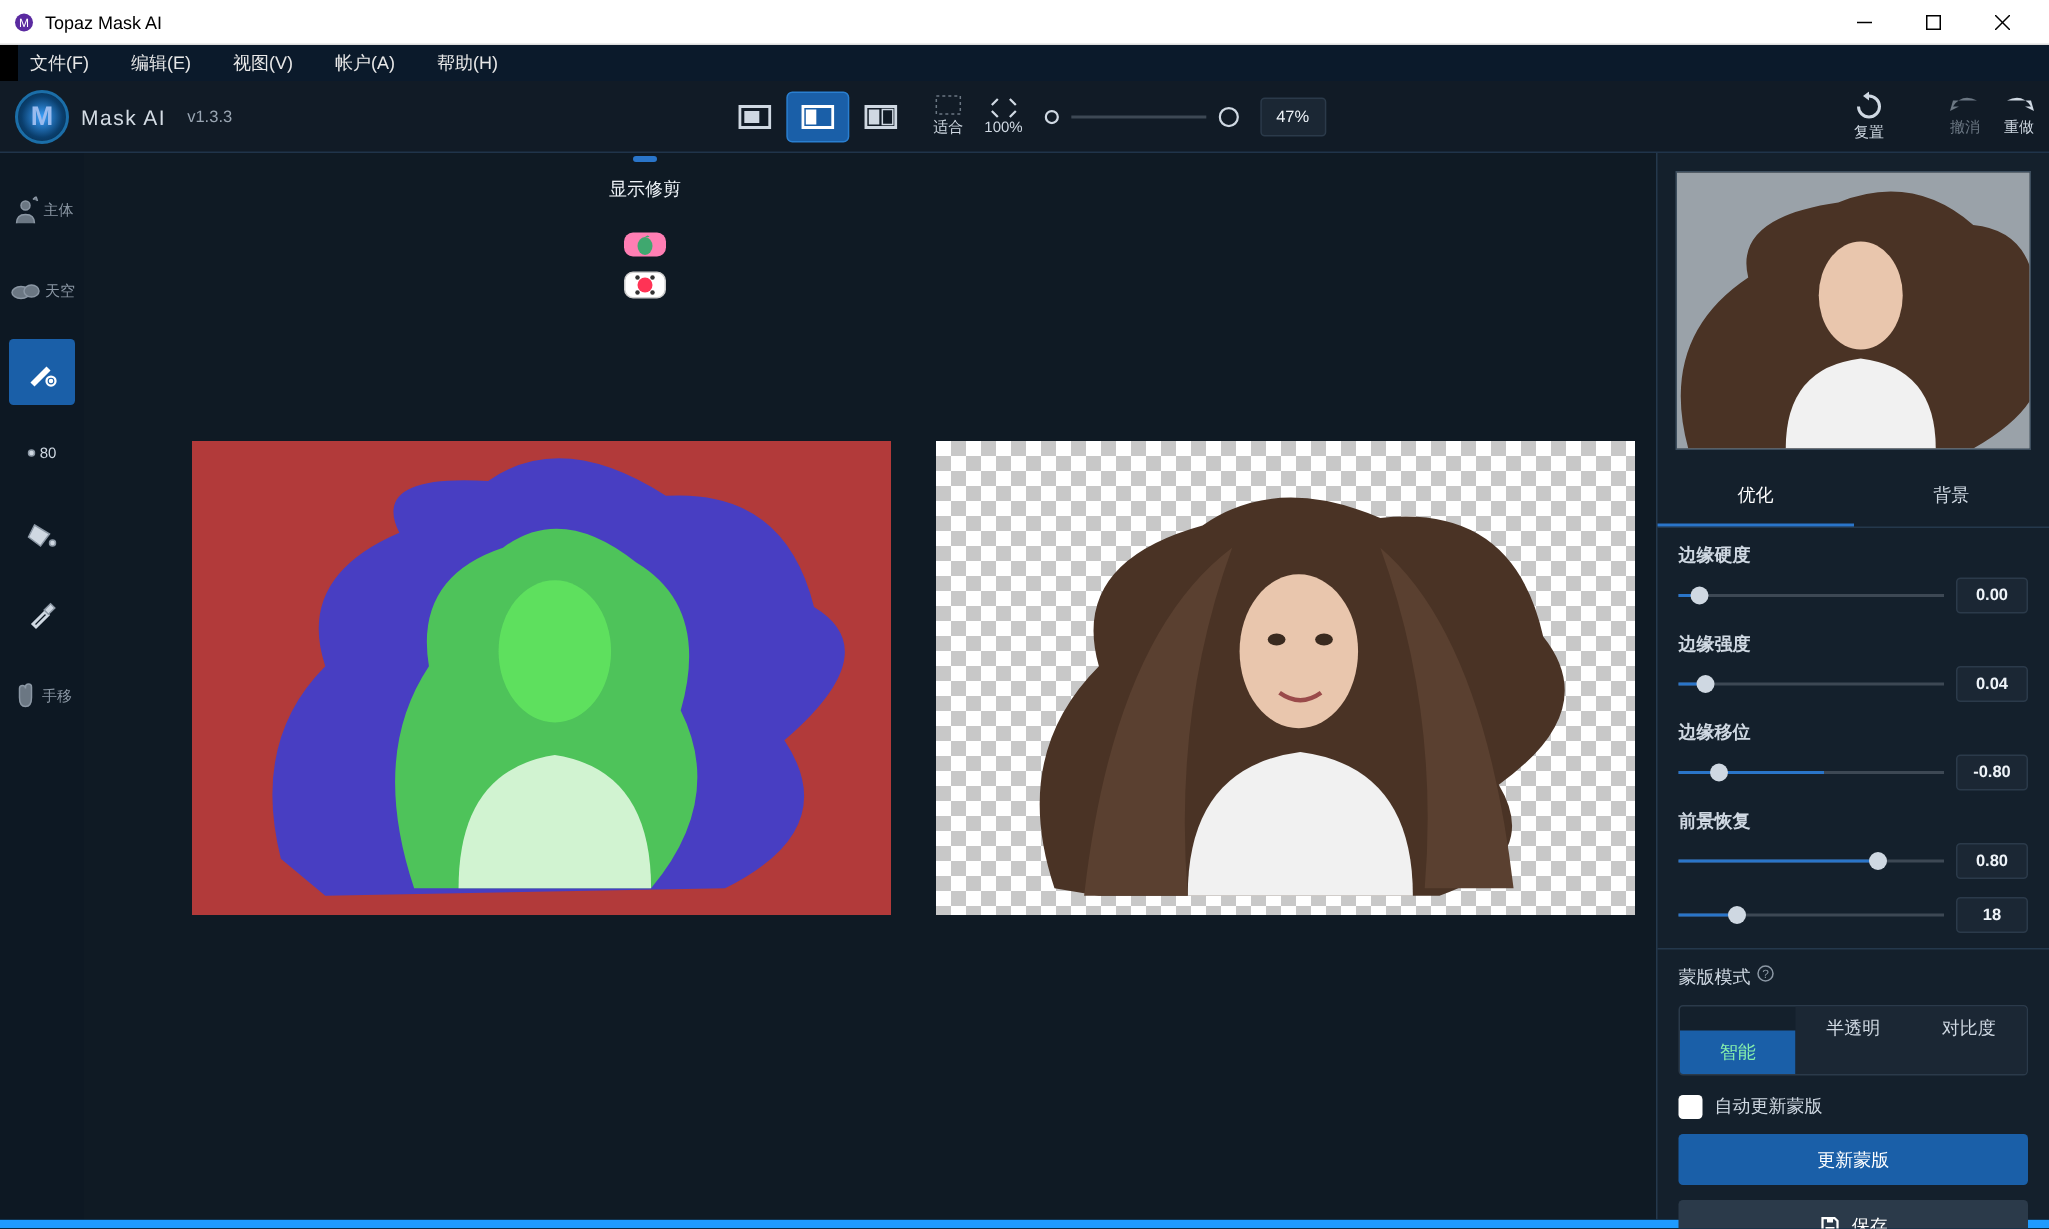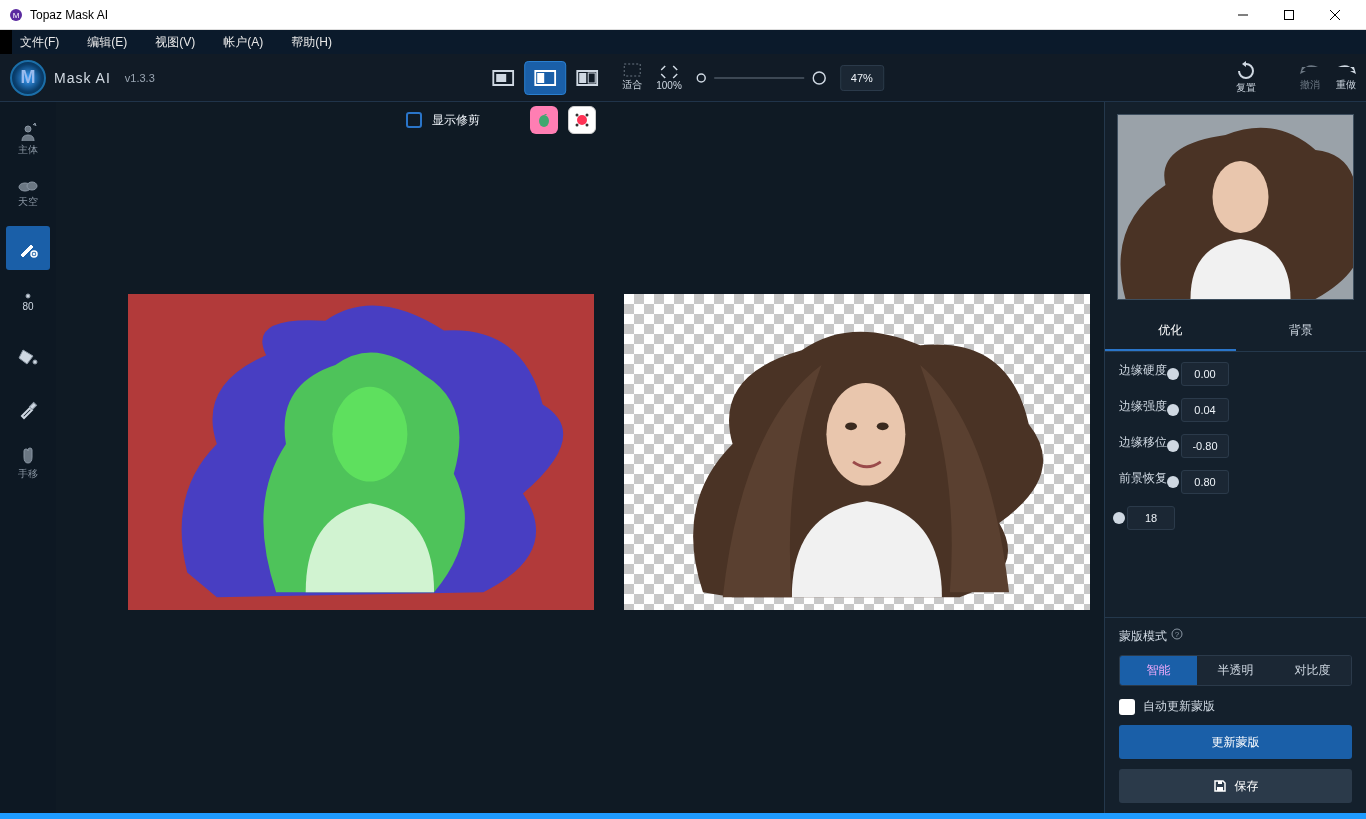--- a/index.html
+++ b/index.html
@@ -21,55 +21,55 @@
 .viewgrp { display:flex;}
 .zoomlabel { font-size:10px; color:#cfd8e2; text-align:center;}
 .zoomstack { display:flex; flex-direction:column; align-items:center; gap:1px;}
 .zoomslider { display:flex; align-items:center; gap:8px;}
 .zoomslider .track { width:90px; height:2px; background:#3d4854;}
 .zoombox { width:44px; height:26px; background:#1b2734; border:1px solid #2b3a4a; display:flex; align-items:center; justify-content:center; color:#eef3f8; font-size:11px; border-radius:3px;}
 .appbar .right { margin-left:auto; display:flex; align-items:center; gap:30px;}
 .topicon { display:flex; flex-direction:column; align-items:center; color:#cfd8e2; font-size:10px;justify-content:space-between;}
 .body { display:flex; height:calc(819px - 30px - 24px - 48px - 6px);}
 .lefttool { width:56px; background:#0d1823; display:flex; flex-direction:column; align-items:center; padding-top:16px; gap:10px;}
-.tool { width:44px; height:44px; display:flex; flex-direction:column; align-items:center; justify-content:center; color:#8b97a4; font-size:10px; border-radius:3px; gap:2px;}
+.tool { width:44px; height:44px; display:flex; flex-direction:row; align-items:center; justify-content:center; color:#8b97a4; font-size:10px; border-radius:3px; gap:2px;}
 .tool.active { background:#1a5fa8; color:#fff;}
 .tool svg { fill:currentColor; stroke:currentColor; }
 .canvas { flex:1; background:#0f1a24; position:relative;}
-.ctrlstrip { position:absolute; top:2px; left:350px; display:flex; align-items:center; gap:10px; height:32px; background:#0f1a24;}
+.ctrlstrip { position:absolute; top:2px; left:350px; display:flex; align-items:center; gap:10px; height:32px; background:#0f1a24;flex-direction:column;}
 .chk { width:16px; height:16px; border:2px solid #2a75c9; border-radius:3px;}
 .chklabel { color:#eef3f8; font-size:12px;}
 .chip { width:28px;height:28px;border-radius:6px;display:flex;align-items:center;justify-content:center;}
 .views { position:absolute; top:192px; left:72px; right:14px; display:flex; gap:30px;}
 .pane { width:472px; height:316px; position:relative;}
 .checker { background-image:
   linear-gradient(45deg,#c8c8c8 25%,transparent 25%),
   linear-gradient(-45deg,#c8c8c8 25%,transparent 25%),
   linear-gradient(45deg,transparent 75%,#c8c8c8 75%),
   linear-gradient(-45deg,transparent 75%,#c8c8c8 75%);
   background-color:#fff; background-size:20px 20px; background-position:0 0,0 10px,10px -10px,-10px 0;}
 .side { width:262px; background:#14202c; border-left:1px solid #24384c; display:flex; flex-direction:column;}
 .preview { margin:12px; border:1px solid #3d4e5e;}
 .preview .img { height:184px; background:linear-gradient(135deg,#6a6f73,#97a0a7);}
 .tabs { display:flex; border-bottom:1px solid #24384c;}
 .tab { flex:1; text-align:center; padding:10px 0; color:#cfd8e2; font-size:12px;}
 .tab.active { border-bottom:2px solid #2a75c9; color:#fff;}
 .sliders { padding:10px 14px; display:flex; flex-direction:column; gap:12px;}
-.srow { display:flex; gap:6px;}
+.srow { display:flex; flex-direction:column; gap:6px;font-weight:bold;}
 .slabel { color:#cfd8e2; font-size:12px;}
 .sctrl { display:flex; align-items:center; gap:8px;}
 .strack { flex:1; height:2px; background:#3d4854; position:relative;}
 .sfill { position:absolute; left:0; top:0; height:2px; background:#2a75c9;}
 .sknob { position:absolute; top:-5px; width:12px; height:12px; background:#cfd8e2; border-radius:50%; transform:translateX(-50%);}
 .sval { width:48px; height:24px; background:#1b2734; border:1px solid #2b3a4a; color:#eef3f8; font-size:11px; display:flex; align-items:center; justify-content:center; border-radius:3px;}
 .section { padding:10px 14px; border-top:1px solid #24384c;}
 .sechdr { color:#cfd8e2; font-size:12px; display:flex; align-items:flex-start; gap:4px;}
 .modechips { display:flex; margin-top:10px; border-radius:3px; overflow:hidden; border:1px solid #2b3a4a;}
 .mchip { flex:1; text-align:center; padding:6px 0; font-size:12px; color:#cfd8e2; background:#1b2734;}
-.mchip.active { background:#1a5fa8; color:#f0abfc;}
+.mchip.active { background:#1a5fa8; color:#86efac;margin-top:16px;}
 .cbrow { display:flex; align-items:center; gap:8px; margin-top:12px;}
 .cbox { width:16px; height:16px; background:#fff; border-radius:3px;}
 .bigbtn { height:34px; display:flex; align-items:center; justify-content:center; font-size:12px; color:#fff; border-radius:3px; margin-top:10px;}
 .btn-blue { background:#1a5fa8;}
 .btn-grey { background:#2b3a4a;}
 .taskbar { height:6px; background:#1e9bff;}
 .silh { position:absolute; inset:0; display:flex; align-items:flex-end; justify-content:center; overflow:hidden;}
 </style>
 </head>
 <body>

